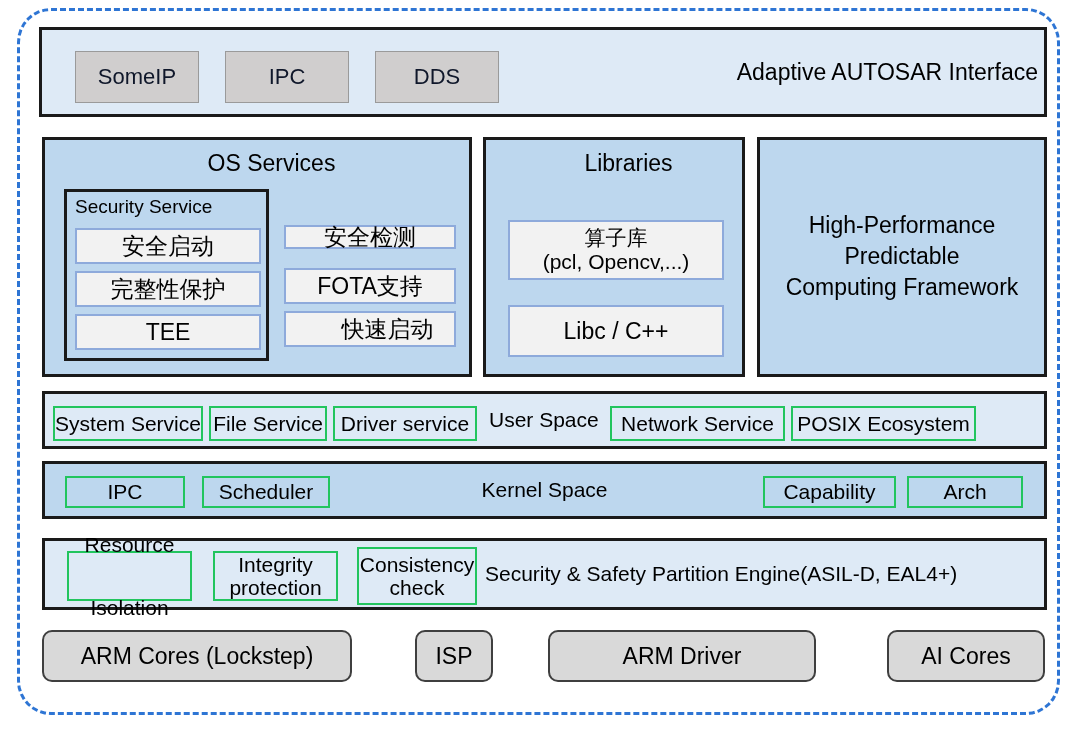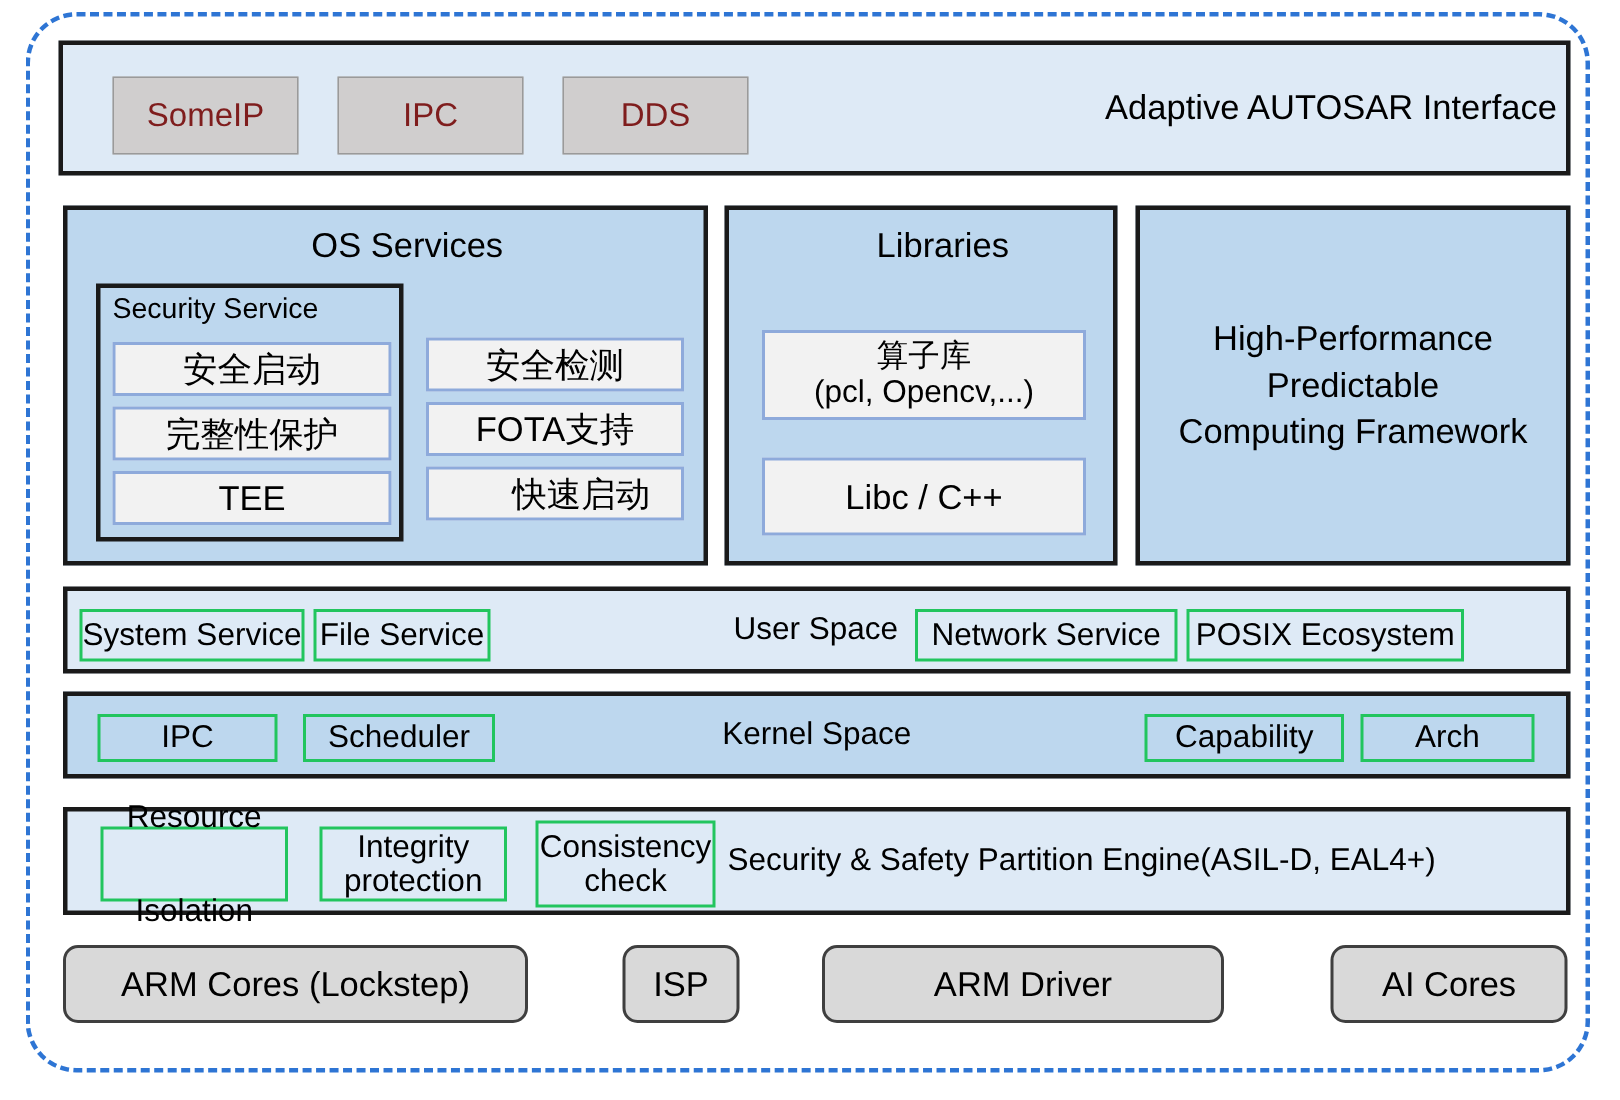--- a/index.html
+++ b/index.html
@@ -52,21 +52,21 @@
   }
   .gray-chip {
     position: absolute;
     box-sizing: border-box;
     background: #D0CECE;
     border: 1px solid #9a9a9a;
     display: flex;
     align-items: center;
     justify-content: center;
     font-size: 22px;
-    color: #7f1d1d;
+    color: #0f172a;
   }
   #chip-someip { left: 33px; top: 21px; width: 124px; height: 52px; }
   #chip-ipc    { left: 183px; top: 21px; width: 124px; height: 52px; }
   #chip-dds    { left: 333px; top: 21px; width: 124px; height: 52px; }
   #autosar-label {
     position: absolute;
     right: 6px;
     top: 50%;
     transform: translateY(-50%);
     font-size: 23px;
@@ -132,21 +132,21 @@
     line-height: 1.15;
     text-align: center;
   }
 
   
   #ss-b1 { left: 8px;  top: 36px;  width: 186px; height: 36px; }
   #ss-b2 { left: 8px;  top: 79px;  width: 186px; height: 36px; }
   #ss-b3 { left: 8px;  top: 122px; width: 186px; height: 36px; }
 
   
-  #os-b1 { left: 239px; top: 85px;  width: 172px; height: 36px; }
+  #os-b1 { left: 239px; top: 85px;  width: 172px; height: 24px; }
   #os-b2 { left: 239px; top: 128px; width: 172px; height: 36px; }
   #os-b3 { left: 239px; top: 171px; width: 172px; height: 36px; padding-left: 35px; }
 
   
   #lib-b1 {
     left: 22px; top: 80px; width: 216px; height: 60px;
     flex-direction: column;
     font-size: 21px;
   }
   #lib-b2 { left: 22px; top: 165px; width: 216px; height: 52px; font-size: 23px; }
@@ -289,20 +289,21 @@
     <div id="hpc-text">
       <div>High-Performance</div>
       <div>Predictable</div>
       <div>Computing Framework</div>
     </div>
   </div>
 
   <div class="panel" id="row-user-space">
     <div class="outline-box" id="us-system">System Service</div>
     <div class="outline-box" id="us-file">File Service</div>
+    <div class="outline-box" id="us-driver">Driver service</div>
     <div class="row-label" id="us-label">User Space</div>
     <div class="outline-box" id="us-network">Network Service</div>
     <div class="outline-box" id="us-posix">POSIX Ecosystem</div>
   </div>
 
   <div class="panel mid" id="row-kernel-space">
     <div class="outline-box" id="ks-ipc">IPC</div>
     <div class="outline-box" id="ks-scheduler">Scheduler</div>
     <div class="row-label" id="ks-label">Kernel Space</div>
     <div class="outline-box" id="ks-capability">Capability</div>

